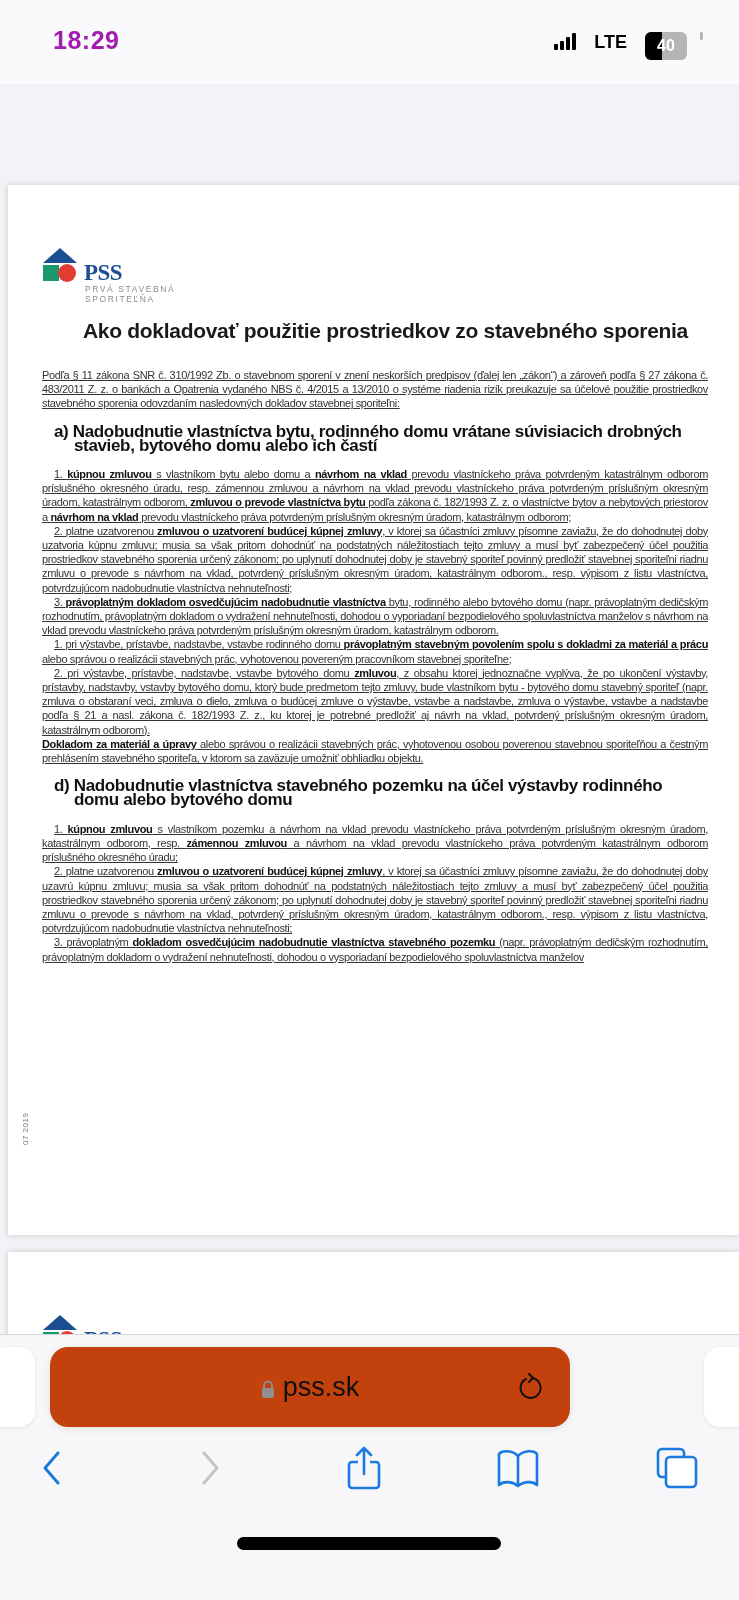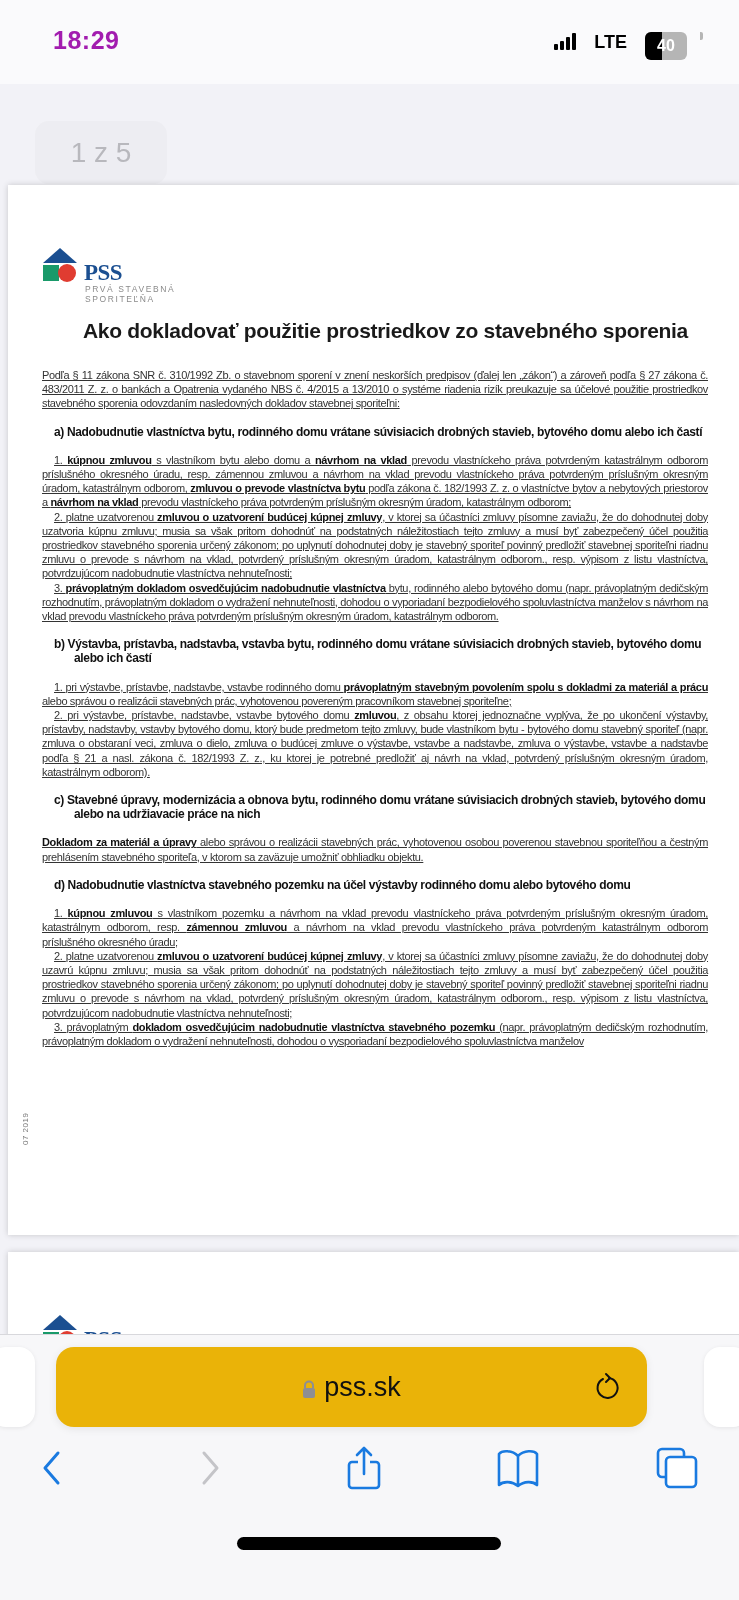--- a/index.html
+++ b/index.html
@@ -26,30 +26,30 @@
   .logo-roof { position: absolute; left: 1px; top: 0; width: 0; height: 0; border-left: 17px solid transparent; border-right: 17px solid transparent; border-bottom: 15px solid #1b4f91; }
   .logo-sq { position: absolute; left: 1px; top: 17px; width: 16px; height: 16px; background: #1a9a6a; }
   .logo-circ { position: absolute; left: 16px; top: 16px; width: 18px; height: 18px; border-radius: 50%; background: #e03c31; }
   .logo-text { margin-left: 6px; margin-top: 12px; font-size: 23px; font-weight: bold; color: #1b4f91; letter-spacing: -0.5px; font-family: Liberation Serif, serif; }
   .logo-sub { position: absolute; left: 77px; font-size: 8.5px; letter-spacing: 1.6px; color: #8a8a8a; line-height: 10px; }
 
   .doc-title { position: absolute; left: 75px; top: 134px; font-size: 21px; font-weight: bold; color: #1a1a1a; letter-spacing: -0.3px; }
   .doc-body { position: absolute; left: 34px; top: 183px; width: 666px; font-size: 11px; line-height: 14.2px; color: #333; text-align: justify; font-family: "Liberation Sans Narrow", "Liberation Sans", sans-serif; letter-spacing: -0.35px; }
   .doc-body p { margin-bottom: 0; text-decoration: underline; }
   .doc-body b { color: #111; }
-  .sec-h { font-weight: bold; color: #111; font-size: 12px; margin: 14px 0 14px 12px; padding-left: 20px; text-indent: -20px; text-align: left; }
+  .sec-h { font-weight: bold; color: #111; font-size: 17px; margin: 14px 0 14px 12px; padding-left: 20px; text-indent: -20px; text-align: left; }
   .item { text-indent: 12px; }
 
   .side-date { position: absolute; left: 13px; top: 960px; transform: rotate(-90deg); transform-origin: left top; font-size: 8px; color: #777; letter-spacing: 0.5px; }
   .footer { position: absolute; left: 77px; top: 962px; font-size: 9px; line-height: 12px; color: #555; letter-spacing: 0.1px; }
 
   .browser-bar { position: absolute; top: 1334px; left: 0; width: 739px; height: 266px; background: #f7f7f9; border-top: 1px solid #d8d8dc; }
   .tab-stub-left { position: absolute; left: -10px; top: 12px; width: 45px; height: 80px; background: #fff; border-radius: 16px; box-shadow: 0 1px 4px rgba(0,0,0,0.08); }
   .tab-stub-right { position: absolute; right: -10px; top: 12px; width: 45px; height: 80px; background: #fff; border-radius: 16px; box-shadow: 0 1px 4px rgba(0,0,0,0.08); }
-  .url-field { position: absolute; left: 50px; top: 12px; width: 591px; height: 80px; background: #eab308; border-radius: 18px; box-shadow: 0 2px 8px rgba(0,0,0,0.08); display: flex; align-items: center; justify-content: center; margin-left: 6px; }
+  .url-field { position: absolute; left: 50px; top: 12px; width: 520px; height: 80px; background: #c2410c; border-radius: 18px; box-shadow: 0 2px 8px rgba(0,0,0,0.08); display: flex; align-items: center; justify-content: center; }
   .url-text { font-size: 27px; color: #111; margin-left: 8px; }
   .lock-icon { width: 14px; height: 18px; position: relative; top: 2px; }
   .reload-icon { position: absolute; right: 24px; top: 24px; width: 30px; height: 32px; }
   .toolbar { position: absolute; top: 100px; left: 0; width: 739px; height: 70px; }
   .tb-btn { position: absolute; top: 8px; width: 50px; height: 50px; display: flex; align-items: center; justify-content: center; }
   .home-indicator { position: absolute; left: 237px; top: 1537px; width: 264px; height: 13px; border-radius: 7px; background: #000; }
 </style>
 </head>
 <body>
 
@@ -65,21 +65,20 @@
     <span class="lte">LTE</span>
     <div class="battery">
       <div class="fill"></div>
       <span class="lvl">40</span>
     </div>
     <div class="battery-tip"></div>
   </div>
 </div>
 
 <div class="viewer">
-  <div class="page-indicator">1 z 5</div>
 
   <div class="pdf-page page1">
     <div class="logo" style="top:63px">
       <div class="logo-mark">
         <div class="logo-roof"></div>
           <div class="logo-sq"></div>
           <div class="logo-circ"></div>
       </div>
       <div class="logo-text">PSS</div>
     </div>
@@ -89,24 +88,22 @@
     </div>
 
     <div class="doc-title">Ako dokladovať použitie prostriedkov zo stavebného sporenia</div>
 
     <div class="doc-body" id="doc-body">
       <p>Podľa § 11 zákona SNR č. 310/1992 Zb. o stavebnom sporení v znení neskorších predpisov (ďalej len „zákon“) a zároveň podľa § 27 zákona č. 483/2011 Z. z. o bankách a Opatrenia vydaného NBS č. 4/2015 a 13/2010 o systéme riadenia rizík preukazuje sa účelové použitie prostriedkov stavebného sporenia odovzdaním nasledovných dokladov stavebnej sporiteľni:</p>
     <div class="sec-h">a)  Nadobudnutie vlastníctva bytu, rodinného domu vrátane súvisiacich drobných stavieb, bytového domu alebo ich častí</div>
         <p class="item"><span>1.  </span><b>kúpnou zmluvou</b><span> s vlastníkom bytu alebo domu a </span><b>návrhom na vklad</b><span> prevodu vlastníckeho práva potvrdeným katastrálnym odborom príslušného okresného úradu, resp. zámennou zmluvou a návrhom na vklad prevodu vlastníckeho práva potvrdeným príslušným okresným úradom, katastrálnym odborom, </span><b>zmluvou o prevode vlastníctva bytu</b><span> podľa zákona č. 182/1993 Z. z. o vlastníctve bytov a nebytových priestorov a </span><b>návrhom na vklad</b><span> prevodu vlastníckeho práva potvrdeným príslušným okresným úradom, katastrálnym odborom;</span></p>
         <p class="item"><span>2.  </span><span>platne uzatvorenou </span><b>zmluvou o uzatvorení budúcej kúpnej zmluvy</b><span>, v ktorej sa účastníci zmluvy písomne zaviažu, že do dohodnutej doby uzatvoria kúpnu zmluvu; musia sa však pritom dohodnúť na podstatných náležitostiach tejto zmluvy a musí byť zabezpečený účel použitia prostriedkov stavebného sporenia určený zákonom; po uplynutí dohodnutej doby je stavebný sporiteľ povinný predložiť stavebnej sporiteľni riadnu zmluvu o prevode s návrhom na vklad, potvrdený príslušným okresným úradom, katastrálnym odborom., resp. výpisom z listu vlastníctva, potvrdzujúcom nadobudnutie vlastníctva nehnuteľnosti;</span></p>
         <p class="item"><span>3.  </span><b>právoplatným dokladom osvedčujúcim nadobudnutie vlastníctva</b><span> bytu, rodinného alebo bytového domu (napr. právoplatným dedičským rozhodnutím, právoplatným dokladom o vydražení nehnuteľnosti, dohodou o vyporiadaní bezpodielového spoluvlastníctva manželov s návrhom na vklad prevodu vlastníckeho práva potvrdeným príslušným okresným úradom, katastrálnym odborom.</span></p>
-        <div class="sec-h">b)  Výstavba, prístavba, nadstavba, vstavba bytu, rodinného domu vrátane súvisiacich drobných stavieb, bytového domu alebo ich častí</div>
         <p class="item"><span>1.  </span><span>pri výstavbe, prístavbe, nadstavbe, vstavbe rodinného domu </span><b>právoplatným stavebným povolením spolu s dokladmi za materiál a prácu</b><span> alebo správou o realizácii stavebných prác, vyhotovenou povereným pracovníkom stavebnej sporiteľne;</span></p>
         <p class="item"><span>2.  </span><span>pri výstavbe, prístavbe, nadstavbe, vstavbe bytového domu </span><b>zmluvou</b><span>, z obsahu ktorej jednoznačne vyplýva, že po ukončení výstavby, prístavby, nadstavby, vstavby bytového domu, ktorý bude predmetom tejto zmluvy, bude vlastníkom bytu - bytového domu stavebný sporiteľ (napr. zmluva o obstaraní veci, zmluva o dielo, zmluva o budúcej zmluve o výstavbe, vstavbe a nadstavbe, zmluva o výstavbe, vstavbe a nadstavbe podľa § 21 a nasl. zákona č. 182/1993 Z. z., ku ktorej je potrebné predložiť aj návrh na vklad, potvrdený príslušným okresným úradom, katastrálnym odborom).</span></p>
-        <div class="sec-h">c)  Stavebné úpravy, modernizácia a obnova bytu, rodinného domu vrátane súvisiacich drobných stavieb, bytového domu alebo na udržiavacie práce na nich</div>
         <p><b>Dokladom za materiál a úpravy</b><span> alebo správou o realizácii stavebných prác, vyhotovenou osobou poverenou stavebnou sporiteľňou a čestným prehlásením stavebného sporiteľa, v ktorom sa zaväzuje umožniť obhliadku objektu.</span></p>
         <div class="sec-h">d)  Nadobudnutie vlastníctva stavebného pozemku na účel výstavby rodinného domu alebo bytového domu</div>
         <p class="item"><span>1.  </span><b>kúpnou zmluvou</b><span> s vlastníkom pozemku a návrhom na vklad prevodu vlastníckeho práva potvrdeným príslušným okresným úradom, katastrálnym odborom, resp. </span><b>zámennou zmluvou</b><span> a návrhom na vklad prevodu vlastníckeho práva potvrdeným katastrálnym odborom príslušného okresného úradu;</span></p>
         <p class="item"><span>2.  </span><span>platne uzatvorenou </span><b>zmluvou o uzatvorení budúcej kúpnej zmluvy</b><span>, v ktorej sa účastníci zmluvy písomne zaviažu, že do dohodnutej doby uzavrú kúpnu zmluvu; musia sa však pritom dohodnúť na podstatných náležitostiach tejto zmluvy a musí byť zabezpečený účel použitia prostriedkov stavebného sporenia určený zákonom; po uplynutí dohodnutej doby je stavebný sporiteľ povinný predložiť stavebnej sporiteľni riadnu zmluvu o prevode s návrhom na vklad, potvrdený príslušným okresným úradom, katastrálnym odborom., resp. výpisom z listu vlastníctva, potvrdzujúcom nadobudnutie vlastníctva nehnuteľnosti;</span></p>
         <p class="item"><span>3.  </span><span>právoplatným </span><b>dokladom osvedčujúcim nadobudnutie vlastníctva stavebného pozemku</b><span> (napr. právoplatným dedičským rozhodnutím, právoplatným dokladom o vydražení nehnuteľnosti, dohodou o vysporiadaní bezpodielového spoluvlastníctva manželov</span></p>
       </div>
 
     <div class="side-date">07 2019</div>
   </div>
 

